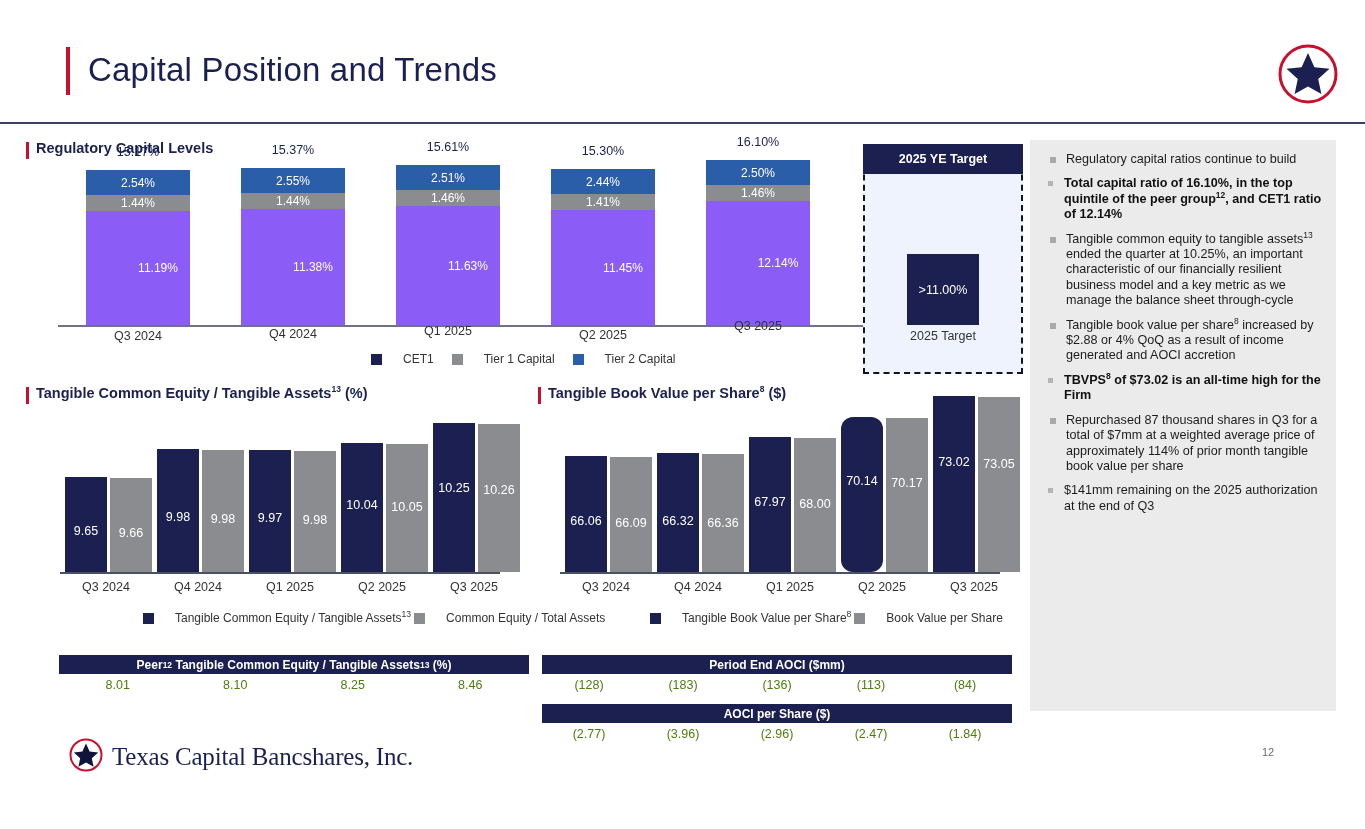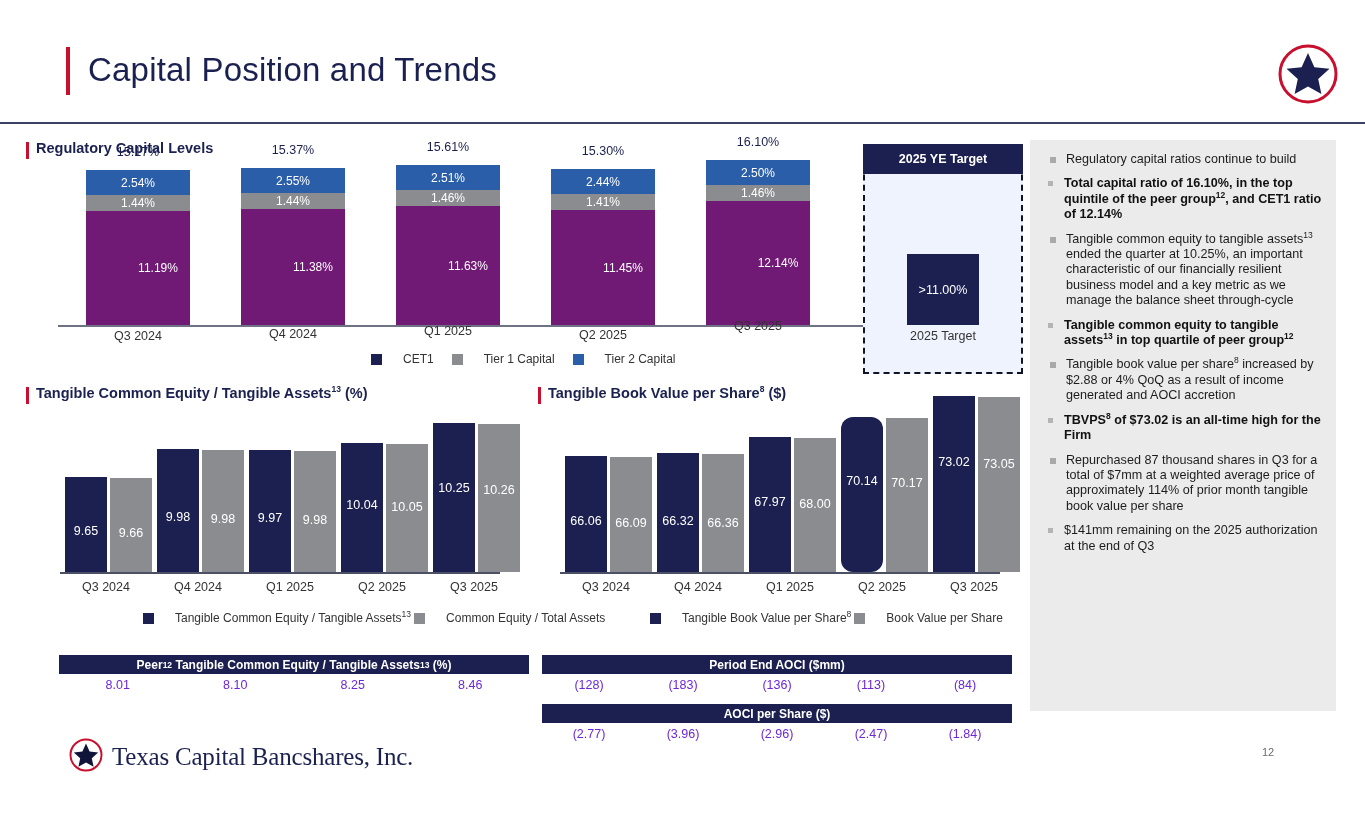--- a/index.html
+++ b/index.html
@@ -42,21 +42,21 @@
   .c1-axis { position:absolute; left:32px; top:155px; width:940px; height:1.5px; background:#6f7285; }
   .c1-group { position:absolute; bottom:50px; width:104px; }
   .c1-total {
     position:absolute; width:140px; left:-18px; text-align:center;
     font-size:12.5px; color:#1a2050; white-space:nowrap;
   }
   .seg { position:relative; width:104px; color:#fff; font-size:12px;
          display:flex; align-items:center; justify-content:center; }
   .seg.t2 { background:#2b5ea8; }
   .seg.t1 { background:#8b8c8f; }
-  .seg.cet { background:#701a75;padding-left:40px; }
+  .seg.cet { background:#8b5cf6;padding-left:40px; }
   .c1-xlabel {
     position:absolute; top:159px; width:140px; left:-18px; text-align:center;
     font-size:12.5px; color:#333; white-space:nowrap;
   }
 
   
   .target-box {
     position:absolute; left:837px; top:-26px; width:160px; height:230px;
     background:#eef3fd; border:2px dashed #111425;
   }
@@ -92,21 +92,21 @@
 
   .legend-v { position:absolute; display:flex; flex-direction:row; gap:3px; }
 
   
   .tbl { position:absolute; }
   .tbl-head {
     background:#1b2050; color:#fff; font-size:12px; font-weight:bold;
     height:19px; display:flex; align-items:center; justify-content:center;
   }
   .tbl-row { display:flex; height:22px; align-items:center; }
-  .tbl-cell { font-size:12.5px; color:#6d28d9; text-align:center; }
+  .tbl-cell { font-size:12.5px; color:#4d7c0f; text-align:center; }
 
   
   .sidebar {
     position:absolute; left:1030px; top:140px; width:306px; height:571px;
     background:#ebebeb; padding:12px 14px 0 10px;
   }
   ul.bl { list-style:none; }
   li.b1 {
     position:relative; padding-left:26px; margin-bottom:9px;
     font-size:12.6px; line-height:15.4px; color:#1c1c1c;
@@ -394,23 +394,20 @@
     </div>
   </div>
 
   <div class="sidebar">
     <ul class="bl">
       <li class="b1">Regulatory capital ratios continue to build</li>
       <ul class="sub">
         <li class="b2">Total capital ratio of 16.10%, in the top quintile of the peer group<sup>12</sup>, and CET1 ratio of 12.14%</li>
       </ul>
       <li class="b1">Tangible common equity to tangible assets<sup>13</sup> ended the quarter at 10.25%, an important characteristic of our financially resilient business model and a key metric as we manage the balance sheet through-cycle</li>
-      <ul class="sub">
-        <li class="b2">Tangible common equity to tangible assets<sup>13</sup> in top quartile of peer group<sup>12</sup></li>
-      </ul>
       <li class="b1">Tangible book value per share<sup>8</sup> increased by $2.88 or 4% QoQ as a result of income generated and AOCI accretion</li>
       <ul class="sub">
         <li class="b2">TBVPS<sup>8</sup> of $73.02 is an all-time high for the Firm</li>
       </ul>
       <li class="b1">Repurchased 87 thousand shares in Q3 for a total of $7mm at a weighted average price of approximately 114% of prior month tangible book value per share</li>
       <ul class="sub">
         <li class="b2 light">$141mm remaining on the 2025 authorization at the end of Q3</li>
       </ul>
     </ul>
   </div>

